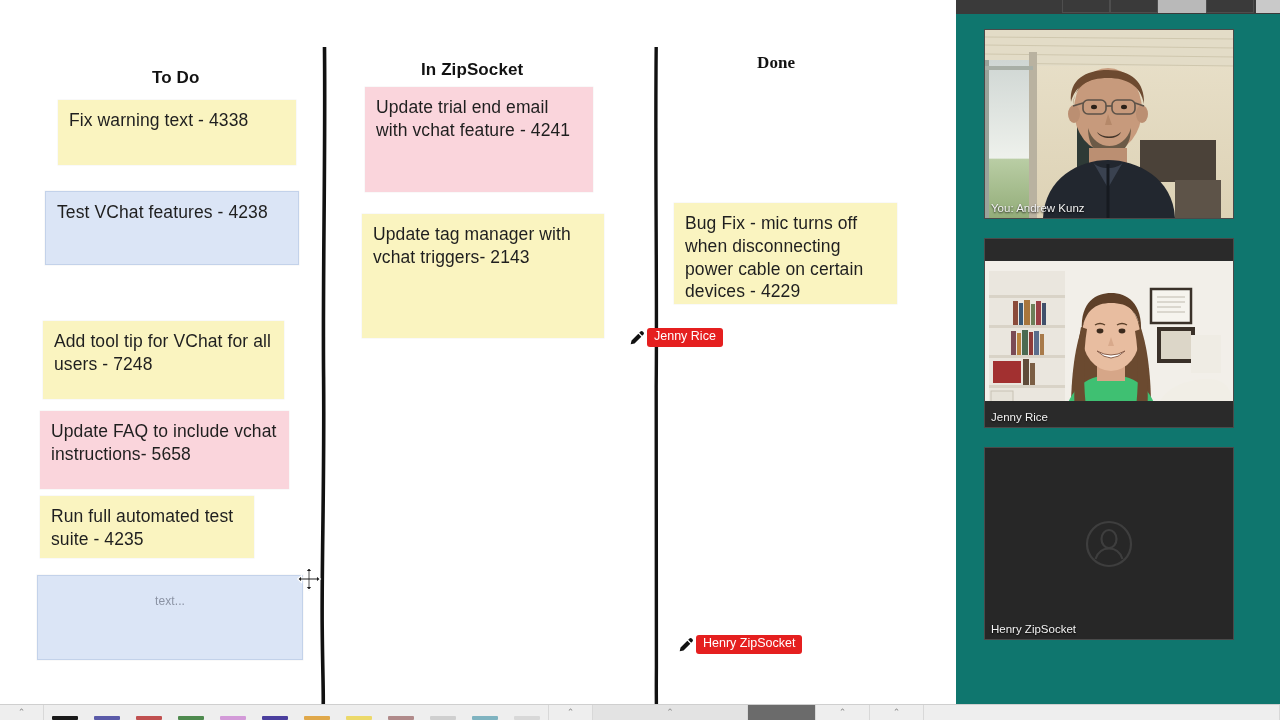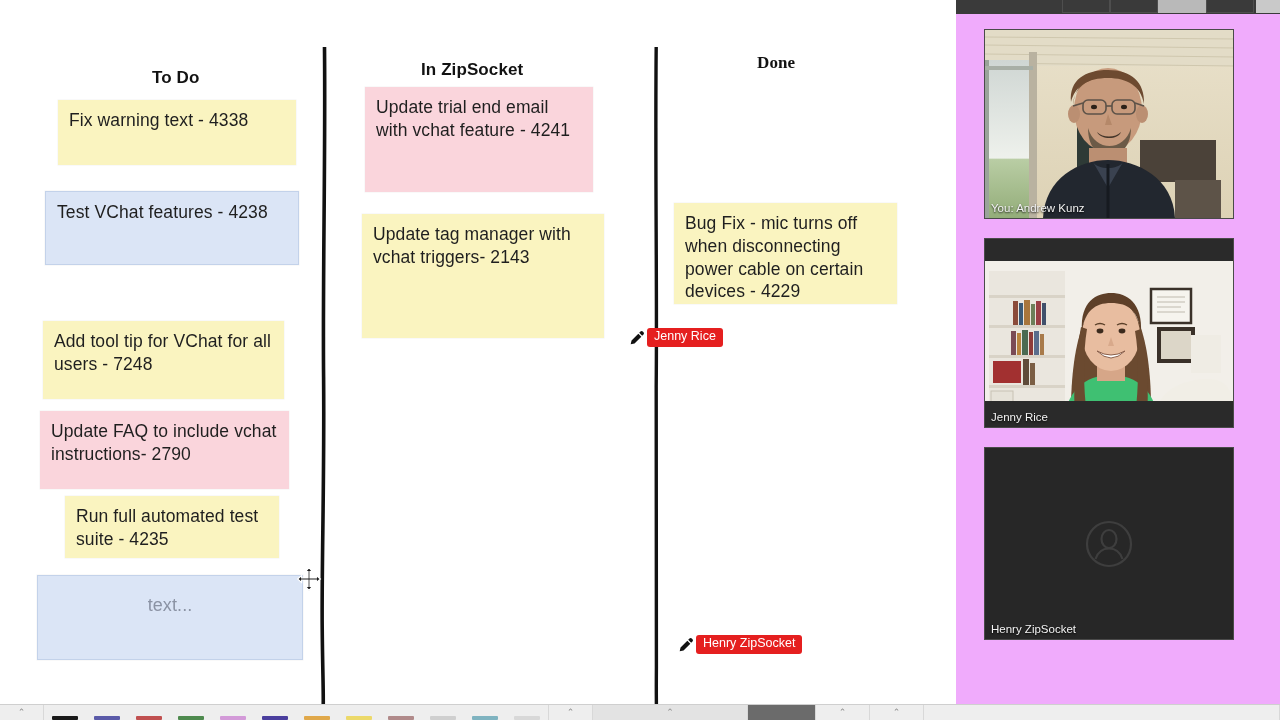--- a/index.html
+++ b/index.html
@@ -43,21 +43,21 @@
     box-shadow: 0 0 0 0.6px rgba(0,0,0,0.045);
     word-wrap: break-word;
   }
   .note.yellow { background: #faf4c0; }
   .note.pink   { background: #fad5dc; }
   .note.blue   { background: #dbe5f6; border: 1px solid #c3d2ea; }
   .note.placeholder {
     color: #8b93a4;
     text-align: center;
     padding-top: 18px;
-    font-size: 18px;
+    font-size: 12px;
   }
 
   
   .cursor { position: absolute; display: flex; align-items: center; }
   .cursor .pen { width: 17px; height: 17px; display: block; }
   .cursor .tag {
     background: #e51f1f;
     color: #ffffff;
     font-size: 12.5px;
     padding: 2px 7px 3px 7px;
@@ -67,21 +67,21 @@
     line-height: 1.1;
   }
 
   
   #move-cursor { position: absolute; width: 26px; height: 26px; }
 
   
   #video-panel {
     position: absolute; right: 0; top: 0;
     width: 324px; height: 704px;
-    background: #f0abfc;
+    background: #0f766e;
   }
   #panel-tabstrip {
     position: absolute; left: 0; top: 0; width: 324px; height: 14px;
     background: #3a3a3a;
   }
   .fake-tab {
     position: absolute; top: 0px; height: 13px;
     background: #3a3a3a; border: 1px solid #4e4e4e; border-top: none;
   }
   .fake-tab.active { background: #b9b9b9; border-color: #b9b9b9; }
@@ -173,22 +173,22 @@
     </div>
     <div class="divider" style="left:650px;">
       <svg viewBox="0 0 14 660" preserveAspectRatio="none">
         <path d="M6.2 0 C 5.0 120, 7.2 240, 6.2 340 C 5.4 440, 7.0 540, 6.4 620 C 6.2 645, 6.4 652, 6.4 660" stroke="#111" stroke-width="3.4" fill="none" stroke-linecap="round"></path>
       </svg>
     </div>
 
     <div class="note yellow" style="left:58px; top:100px; width:238px; height:65px;">Fix warning text - 4338</div>
     <div class="note blue" style="left:37px; top:191px; width:254px; height:74px;margin-left:8px;">Test VChat features - 4238</div>
     <div class="note yellow" style="left:43px; top:321px; width:241px; height:78px;">Add tool tip for VChat for all users - 7248</div>
-    <div class="note pink" style="left:40px; top:411px; width:249px; height:78px;">Update FAQ to include vchat instructions- 2790</div>
-    <div class="note yellow" style="left:40px; top:496px; width:214px; height:62px;margin-left:25px;">Run full automated test suite - 4235</div>
+    <div class="note pink" style="left:40px; top:411px; width:249px; height:78px;">Update FAQ to include vchat instructions- 5658</div>
+    <div class="note yellow" style="left:40px; top:496px; width:214px; height:62px;">Run full automated test suite - 4235</div>
     <div class="note blue placeholder" style="left:37px; top:575px; width:266px; height:85px;">text...</div>
 
     <div class="note pink" style="left:365px; top:87px; width:228px; height:105px;">Update trial end email with vchat feature - 4241</div>
     <div class="note yellow" style="left:362px; top:214px; width:242px; height:124px;">Update tag manager with vchat triggers- 2143</div>
 
     <div class="note yellow" style="left:674px; top:203px; width:223px; height:101px;">Bug Fix - mic turns off when disconnecting power cable on certain devices - 4229</div>
 
     <div class="cursor" style="left:629px; top:328px;">
       <svg class="pen" viewBox="0 0 24 24">
         <path d="M19.5 3.6 c-1-1-2.4-1-3.3 0 L14.4 5.4 18.6 9.6 20.4 7.8 c1-1 1-2.3 0-3.2z

